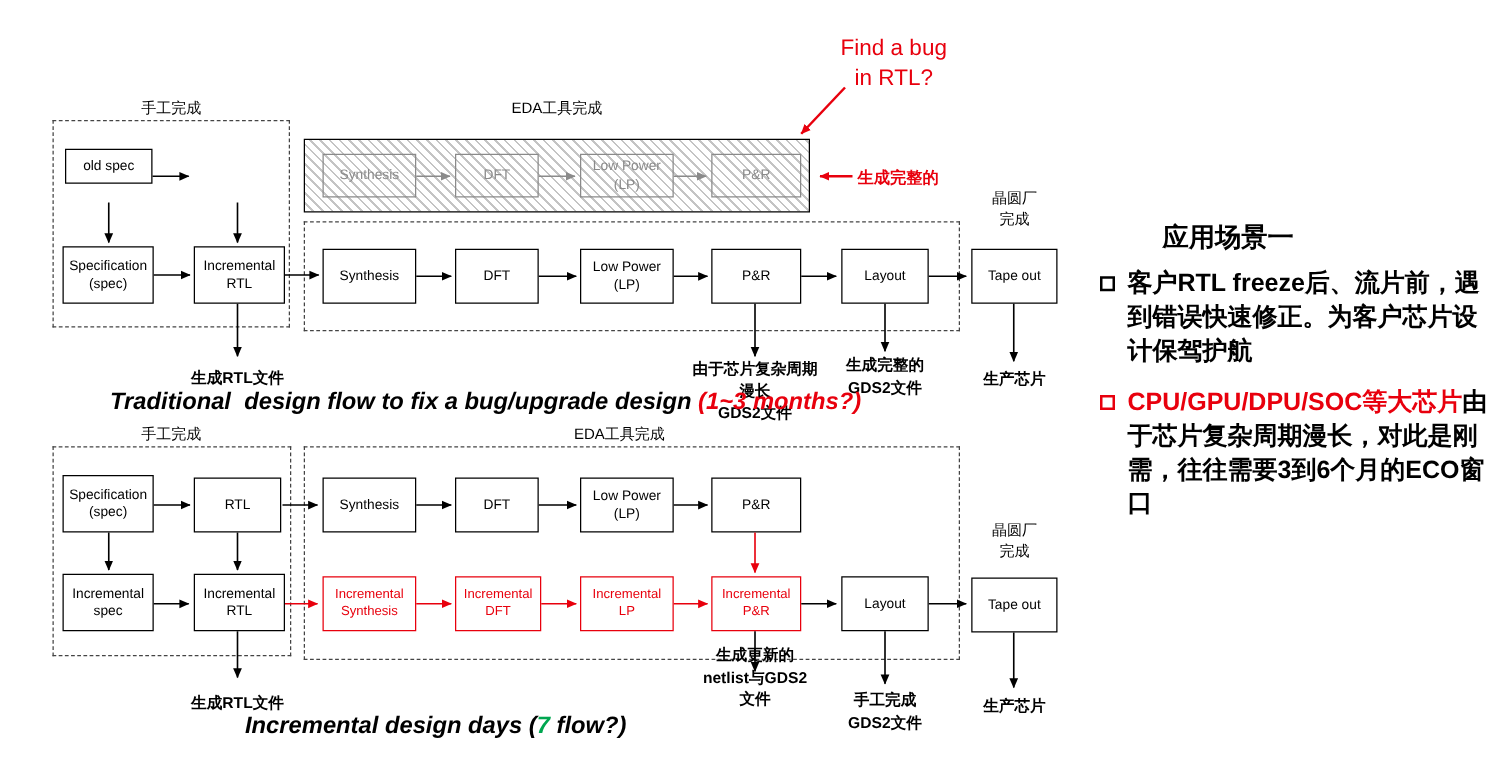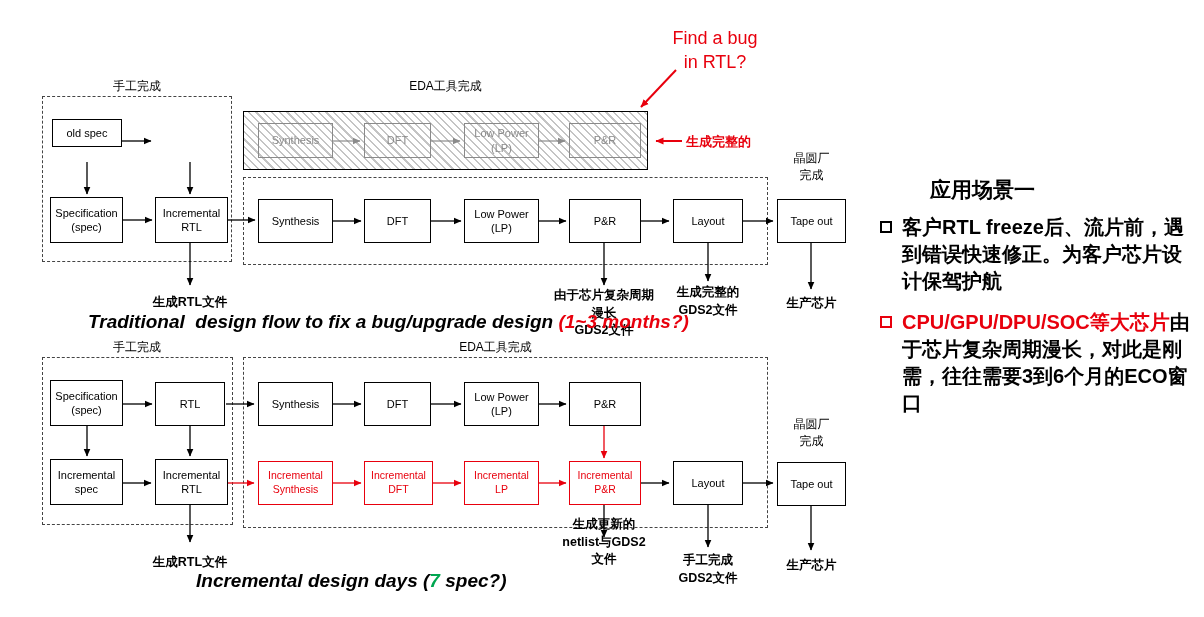--- a/index.html
+++ b/index.html
@@ -118,21 +118,21 @@
   <div class="box" style="left:777px;top:462px;width:69px;height:44px">Tape out</div>
 
   <div class="out" style="left:128px;top:554px;width:124px">生成RTL文件</div>
   <div class="out" style="left:548px;top:516px;width:112px">生成更新的
 netlist与GDS2
 文件</div>
   <div class="out" style="left:662px;top:552px;width:92px">手工完成
 GDS2文件</div>
   <div class="out" style="left:777px;top:557px;width:69px">生产芯片</div>
 
-  <div class="title" style="left:196px;top:570px"><span>Incremental design days (</span><span class="green">7</span><span> spec?)</span></div>
+  <div class="title" style="left:196px;top:570px"><span>Incremental design days (</span><span class="green">7</span><span> flow?)</span></div>
 
   <div class="panel-heading" style="left:930px;top:176px;width:205px">应用场景一</div>
 
   <div class="bullets" style="left:880px;top:214px;width:318px">
     <div class="bullet">
       <span class="marker"></span>
       <span>客户RTL freeze后、流片前，遇到错误快速修正。为客户芯片设计保驾护航</span>
     </div>
     <div class="bullet red3">
       <span class="marker"></span>

